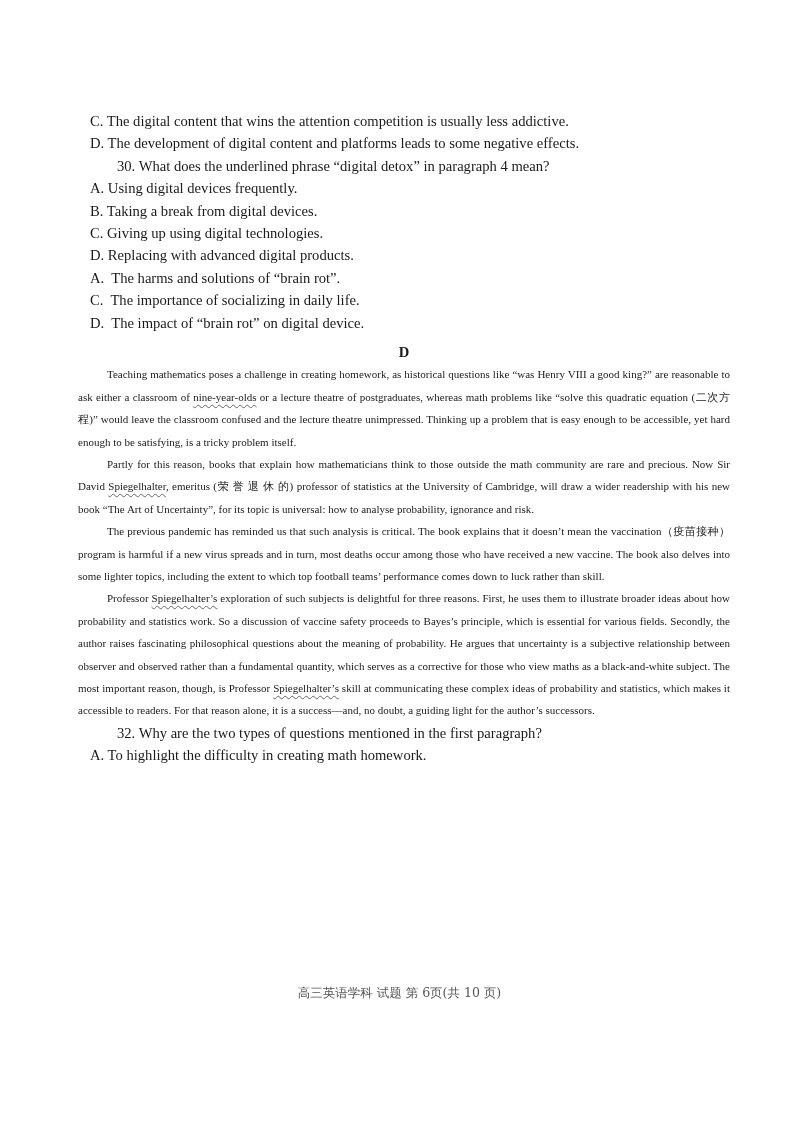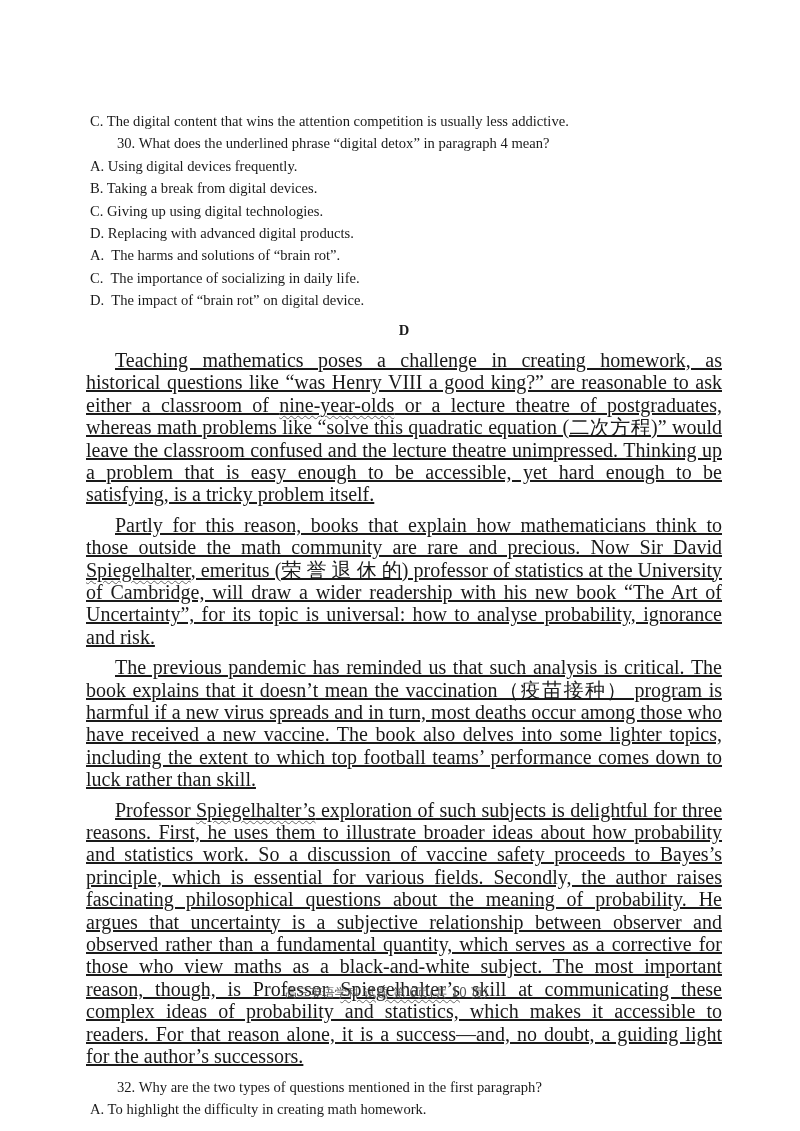--- a/index.html
+++ b/index.html
@@ -4,32 +4,36 @@
 <style>
   html, body { margin: 0; padding: 0; background: #ffffff; }
   body { width: 800px; height: 1131px; position: relative; overflow: hidden;
          font-family: "Liberation Serif", "DejaVu Serif", serif; color: #1a1a1a; }
   .page { position: absolute; left: 78px; top: 110px; width: 652px; }
   .line { font-size: 14.6px; line-height: 22.4px; height: 22.4px; white-space: nowrap; }
   .opt { padding-left: 12px; }
   .q { padding-left: 0; margin-left: 39px; }
   .gap { height: 7px; }
   .heading { text-align: center; font-weight: bold; font-size: 14.6px; line-height: 22.4px; height: 22.4px; }
-  .para { font-size: 20px; line-height: 22.4px; text-align: justify; text-align-last: left; text-indent: 29px; margin: 8px; text-decoration: underline; }
+  .para { font-size: 11px; line-height: 22.4px; text-align: justify; text-align-last: left; text-indent: 29px; margin: 0; }
   .wavy { text-decoration: underline; text-decoration-style: wavy; text-decoration-color: #666; text-underline-offset: 3px; text-decoration-thickness: 1px; }
-  .footer { position: absolute; left: 0; width: 773px; top: 985px; text-align: center; font-size: 12.5px; color: #555; font-family: "DejaVu Serif", "Liberation Serif", serif; }
+  .footer { position: absolute; left: 0; width: 773px; top: 985px; text-align: center; font-size: 12.5px; color: #555; font-family: "DejaVu Serif", "Liberation Serif", serif; padding-left: 13px; }
 </style>
 </head>
 <body>
 
 <div class="page">
 
   <div class="line opt">
     <span>C.</span>
     <span>The digital content that wins the attention competition is usually less addictive.</span>
+  </div>
+  <div class="line opt">
+    <span>D.</span>
+    <span>The development of digital content and platforms leads to some negative effects.</span>
   </div>
 
   <div class="line q">30. What does the underlined phrase “digital detox” in paragraph 4 mean?</div>
   <div class="line opt">
     <span>A.</span>
     <span>Using digital devices frequently.</span>
   </div>
   <div class="line opt">
     <span>B.</span>
     <span>Taking a break from digital devices.</span>

